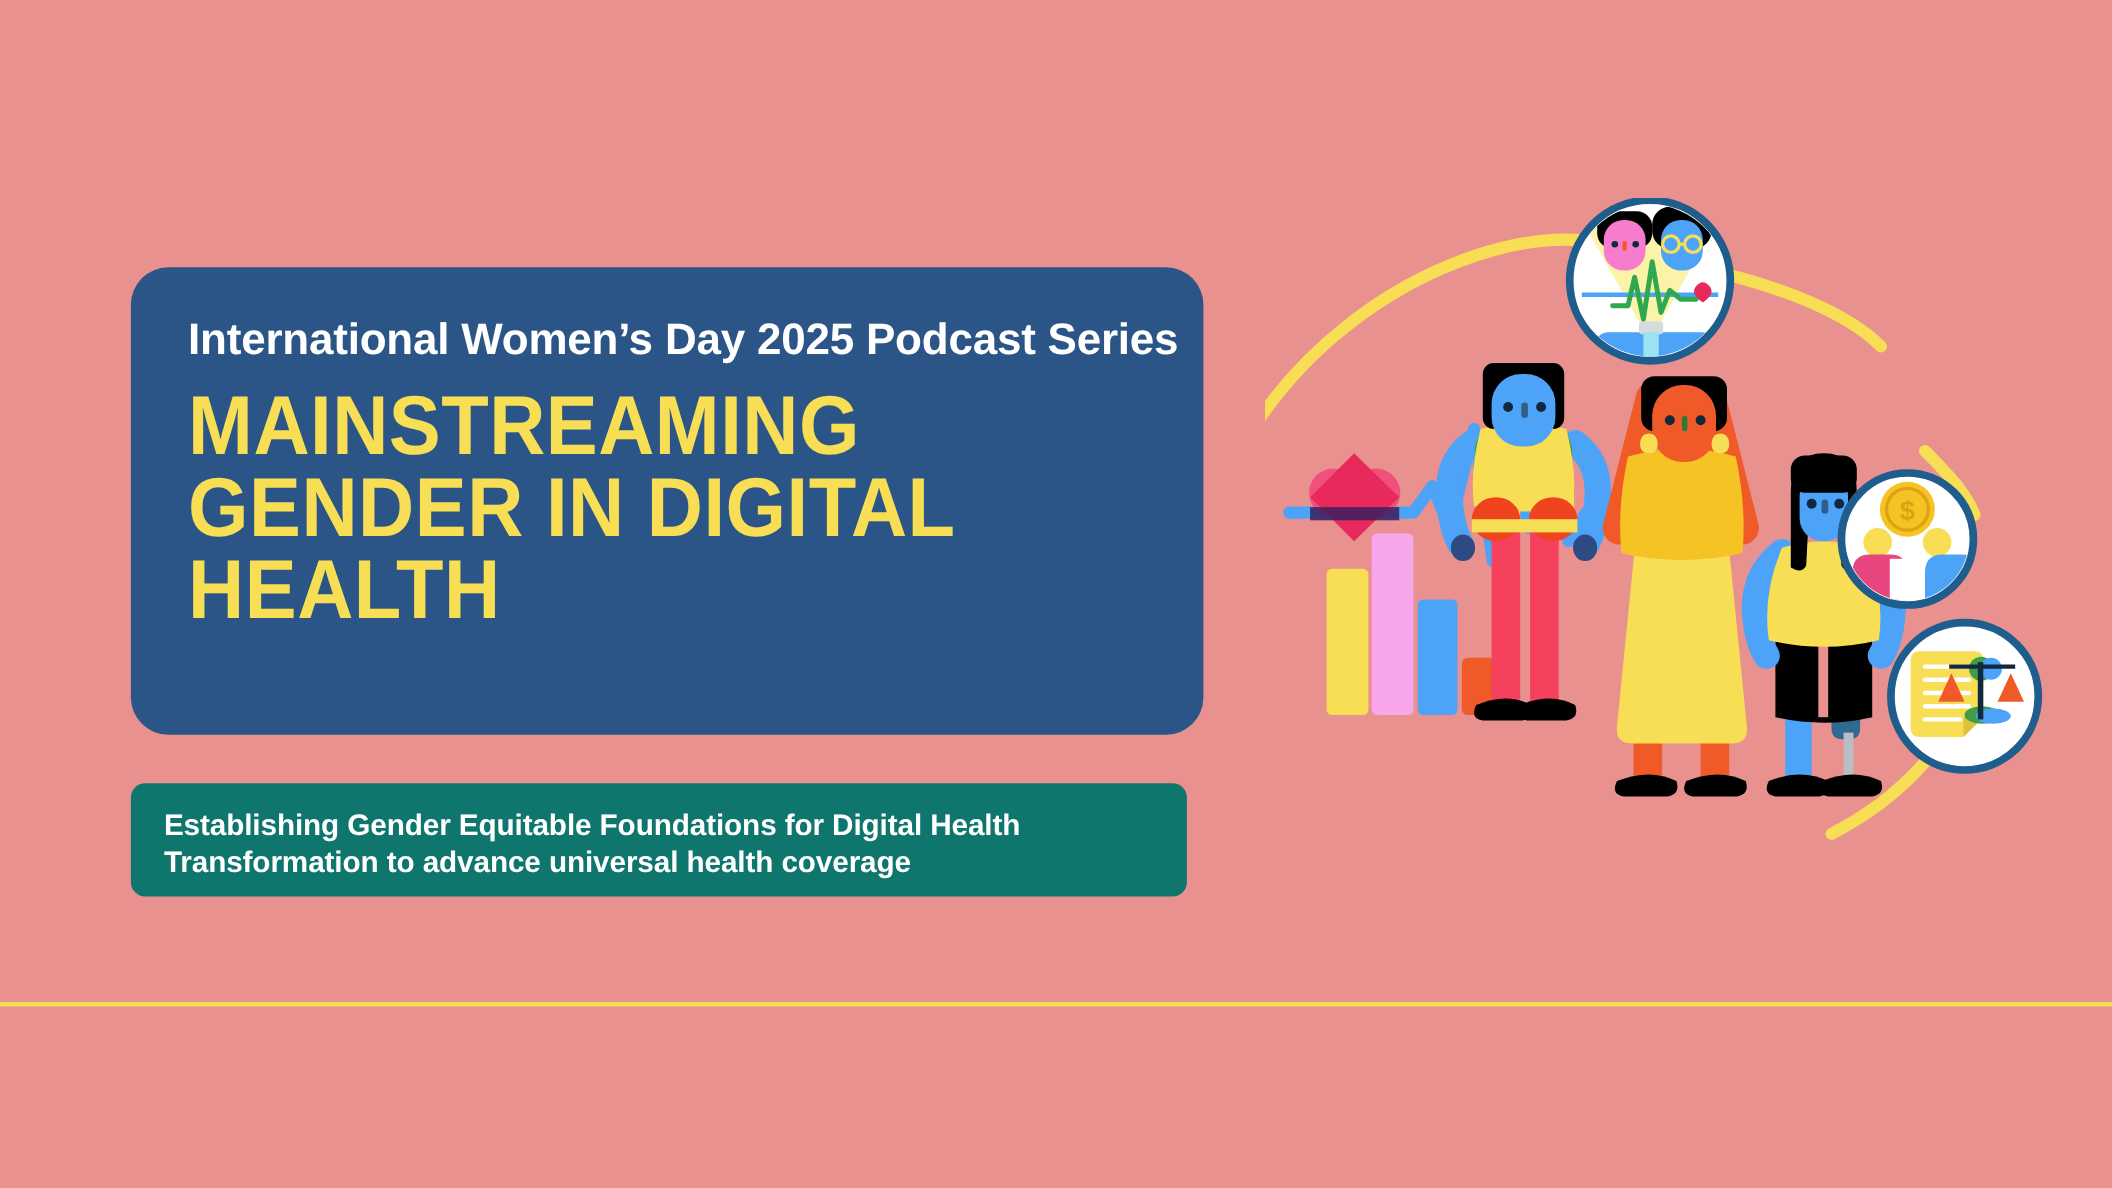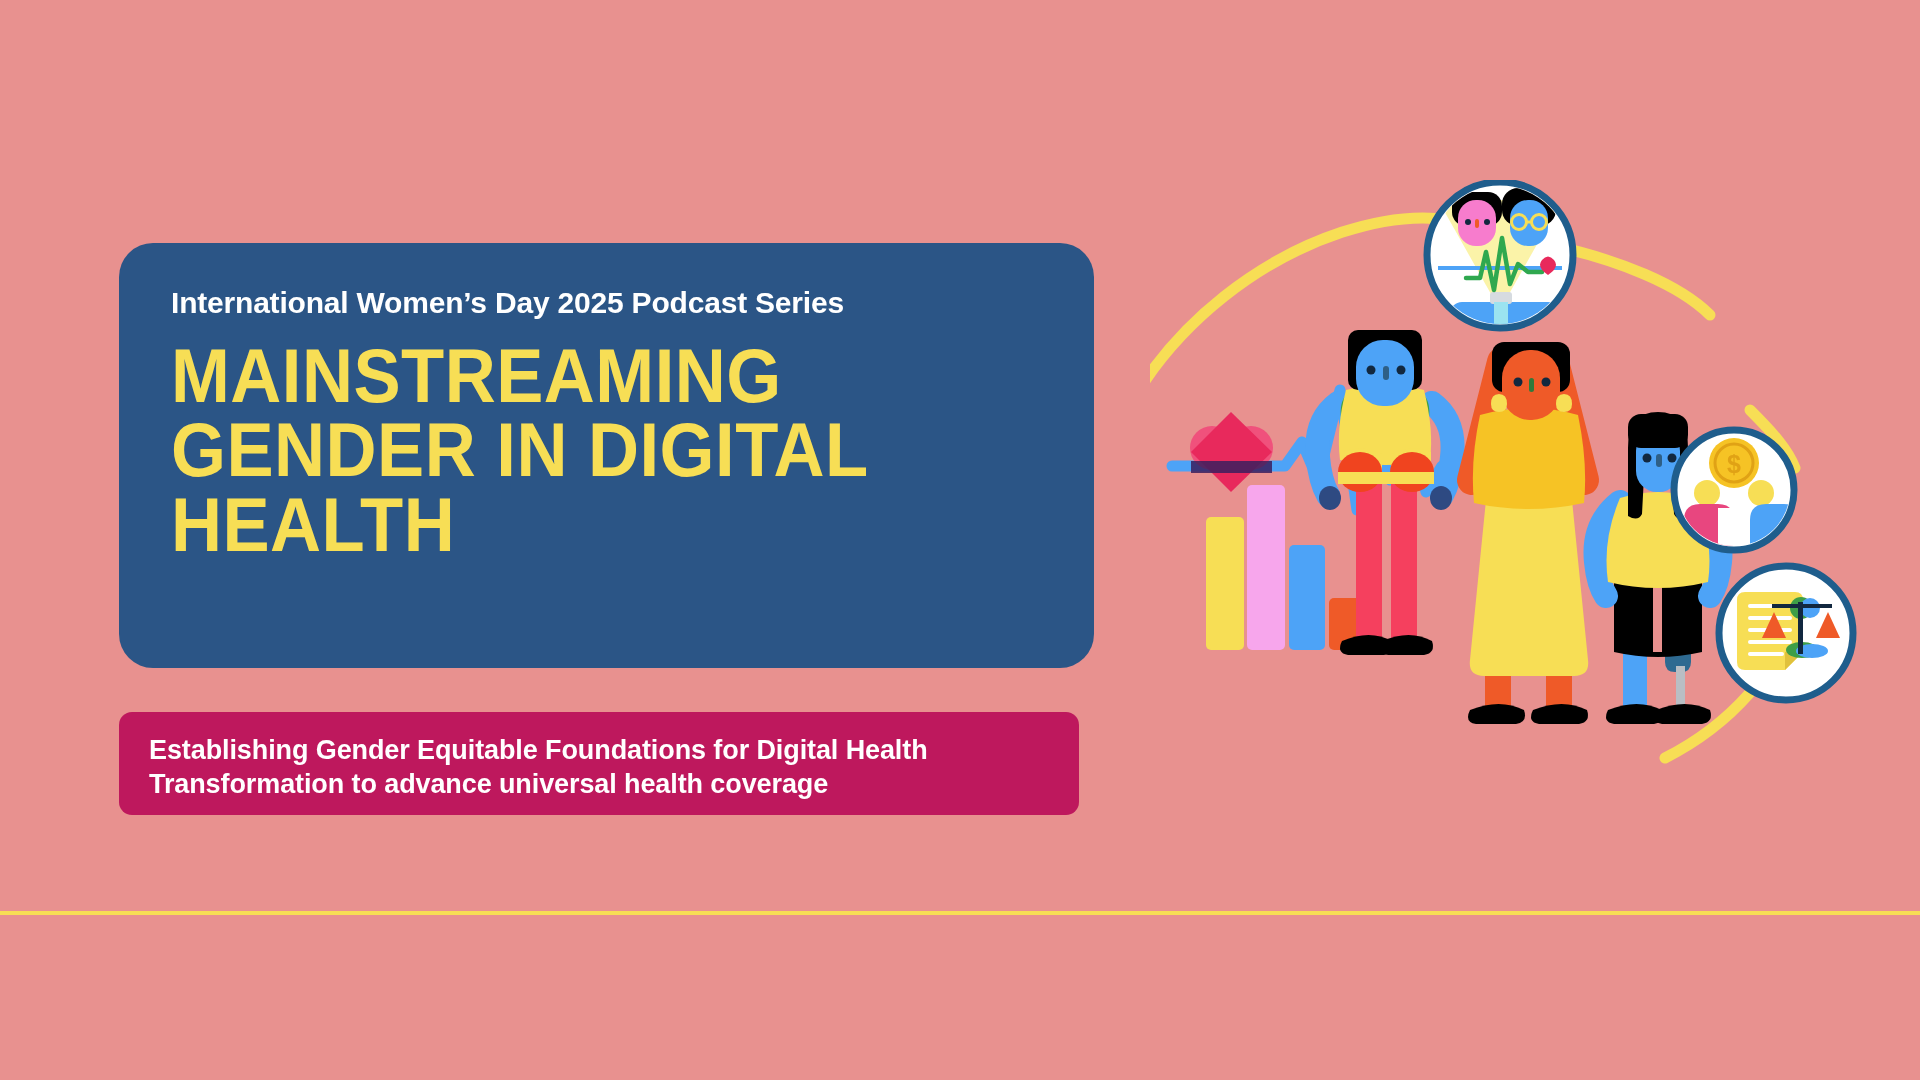--- a/index.html
+++ b/index.html
@@ -22,21 +22,21 @@
     top: 243px;
     width: 975px;
     height: 425px;
     background: #2b5586;
     border-radius: 34px;
     box-sizing: border-box;
     padding: 42px 50px 0 52px;
   }
   .eyebrow {
     color: #ffffff;
-    font-size: 30px;
+    font-size: 40px;
     font-weight: bold;
     letter-spacing: -0.2px;
     line-height: 1.2;
     margin: 0 0 18px 0;
     white-space: nowrap;
   }
   .headline {
     color: #f7de55;
     font-size: 76px;
     font-weight: bold;
@@ -46,21 +46,21 @@
     text-transform: uppercase;
     transform: scaleX(0.93);
     transform-origin: left top;
   }
   .sub-card {
     position: absolute;
     left: 119px;
     top: 712px;
     width: 960px;
     height: 103px;
-    background: #be185d;
+    background: #0f766e;
     border-radius: 13px;
     box-sizing: border-box;
     padding: 21px 30px 0 30px;
   }
   .sub-text {
     color: #ffffff;
     font-size: 27px;
     font-weight: bold;
     line-height: 1.26;
     margin: 0;

